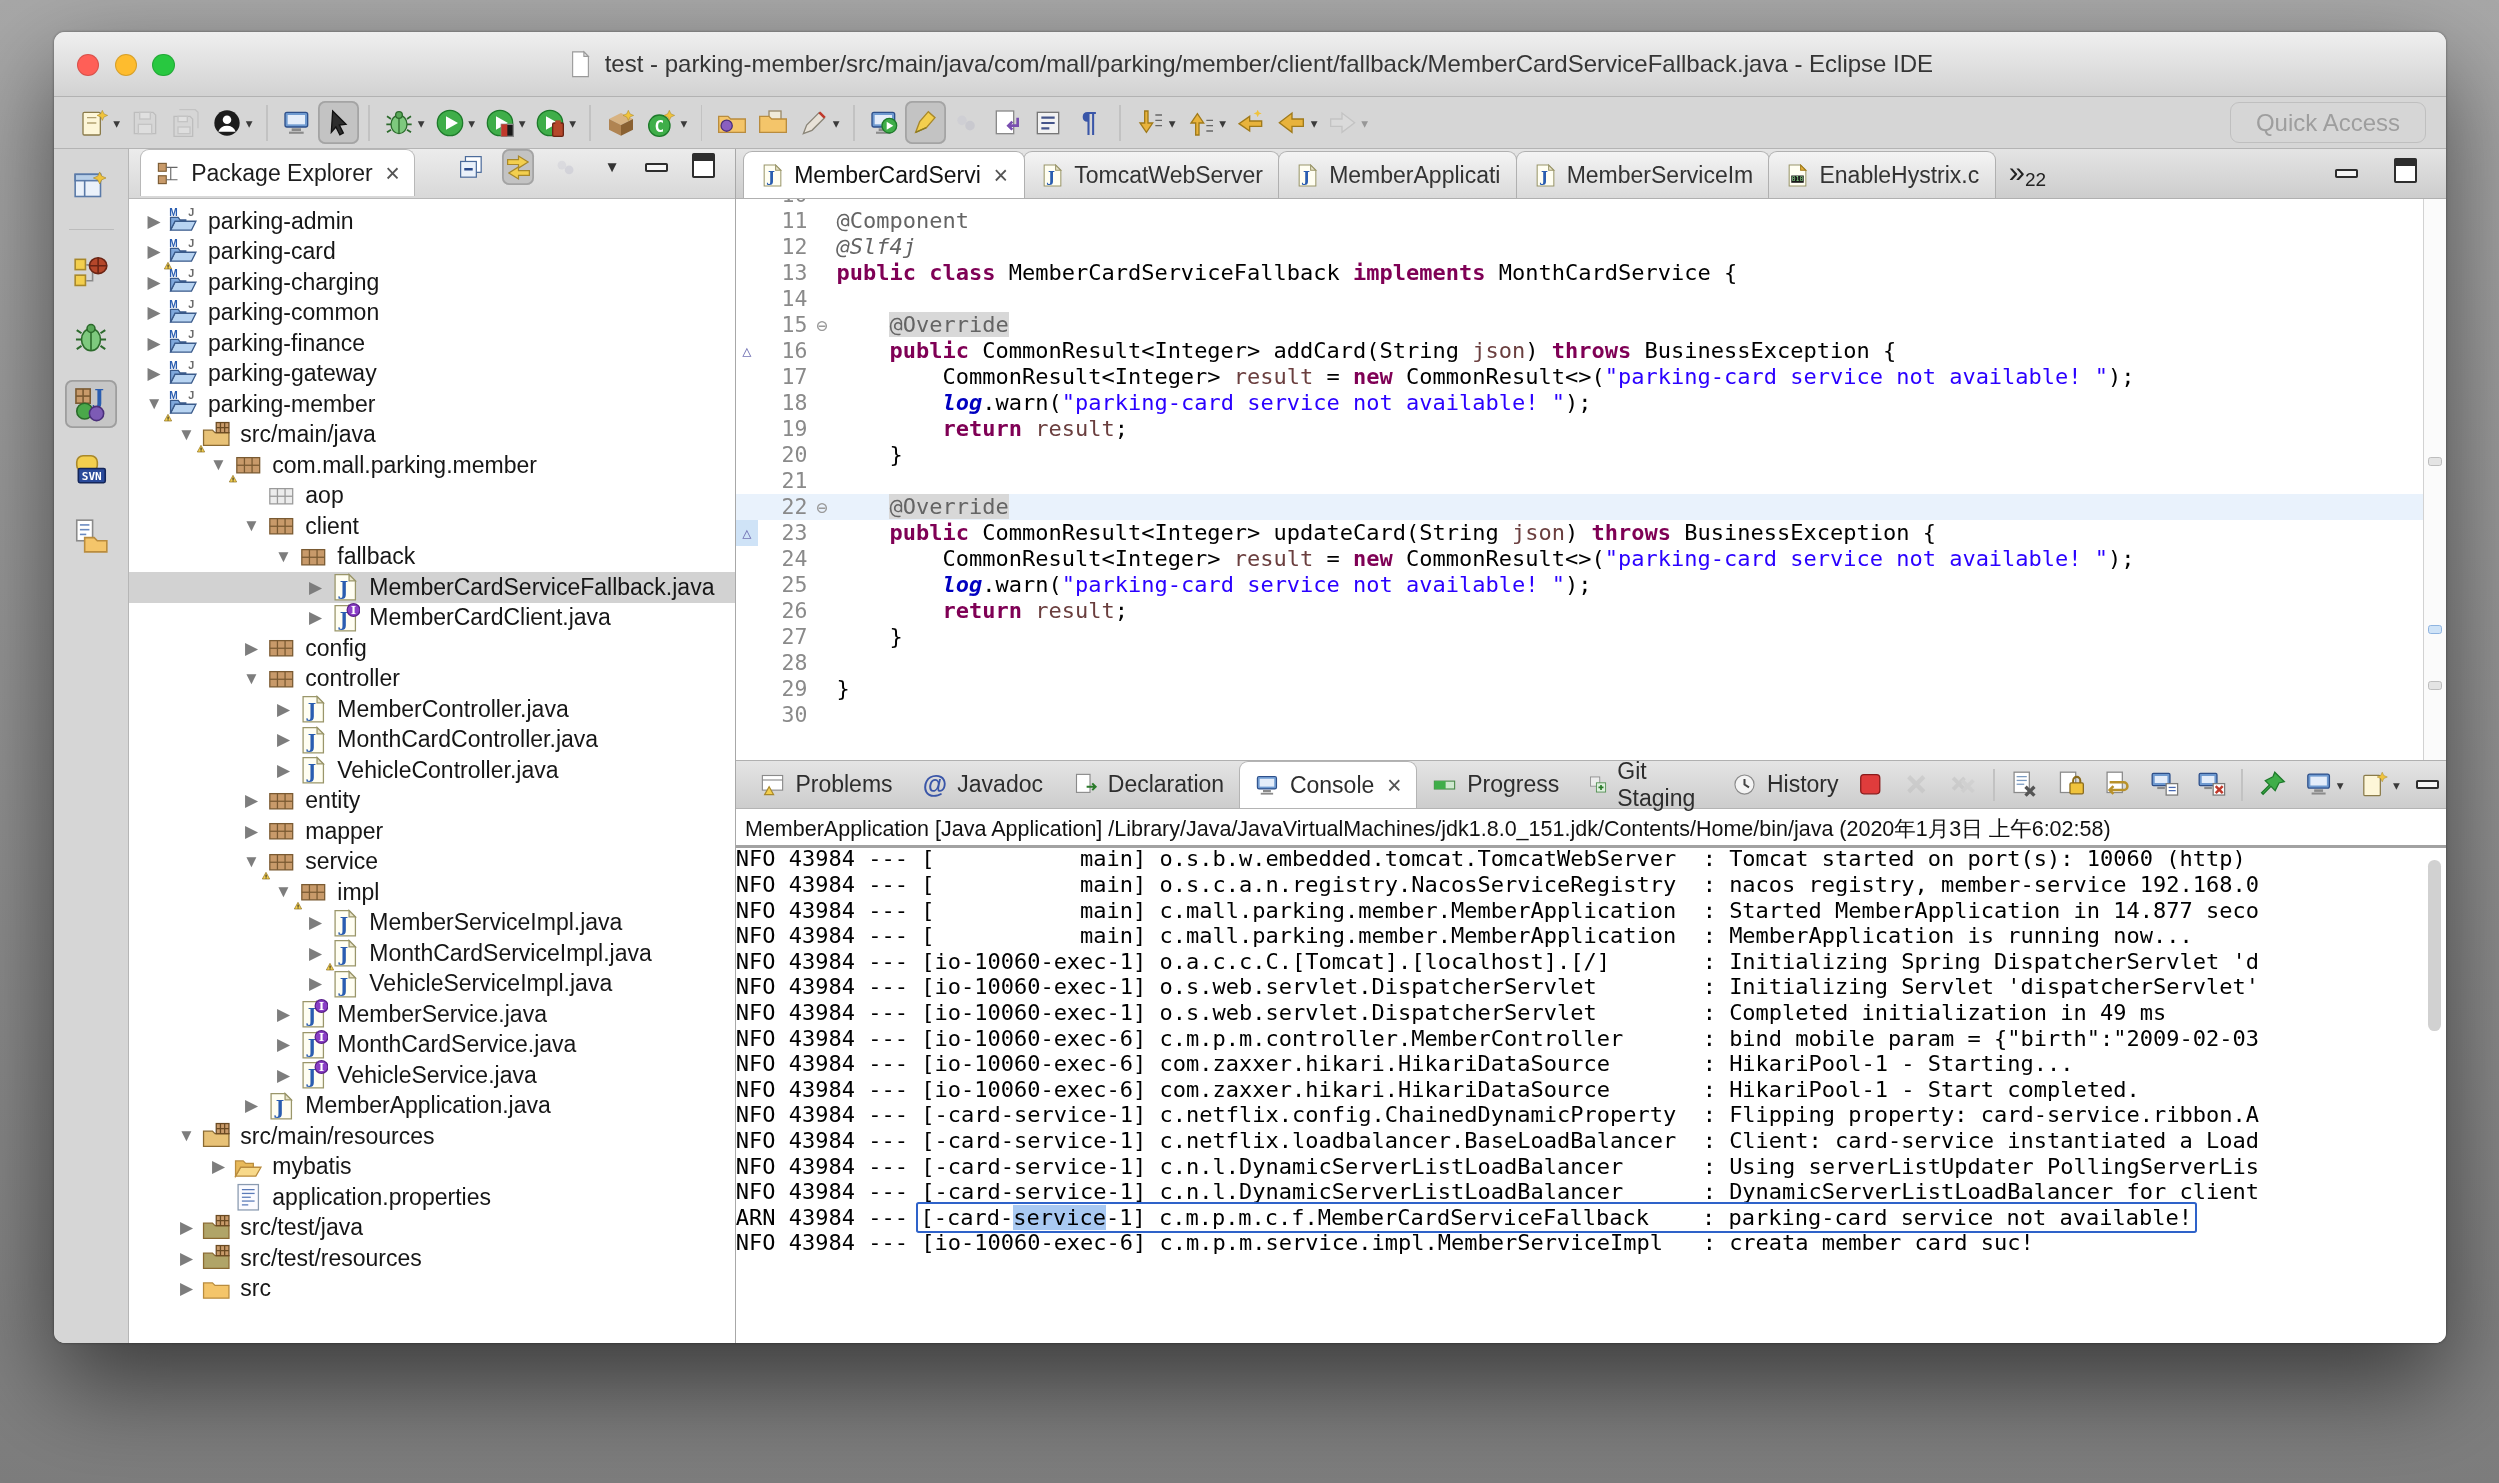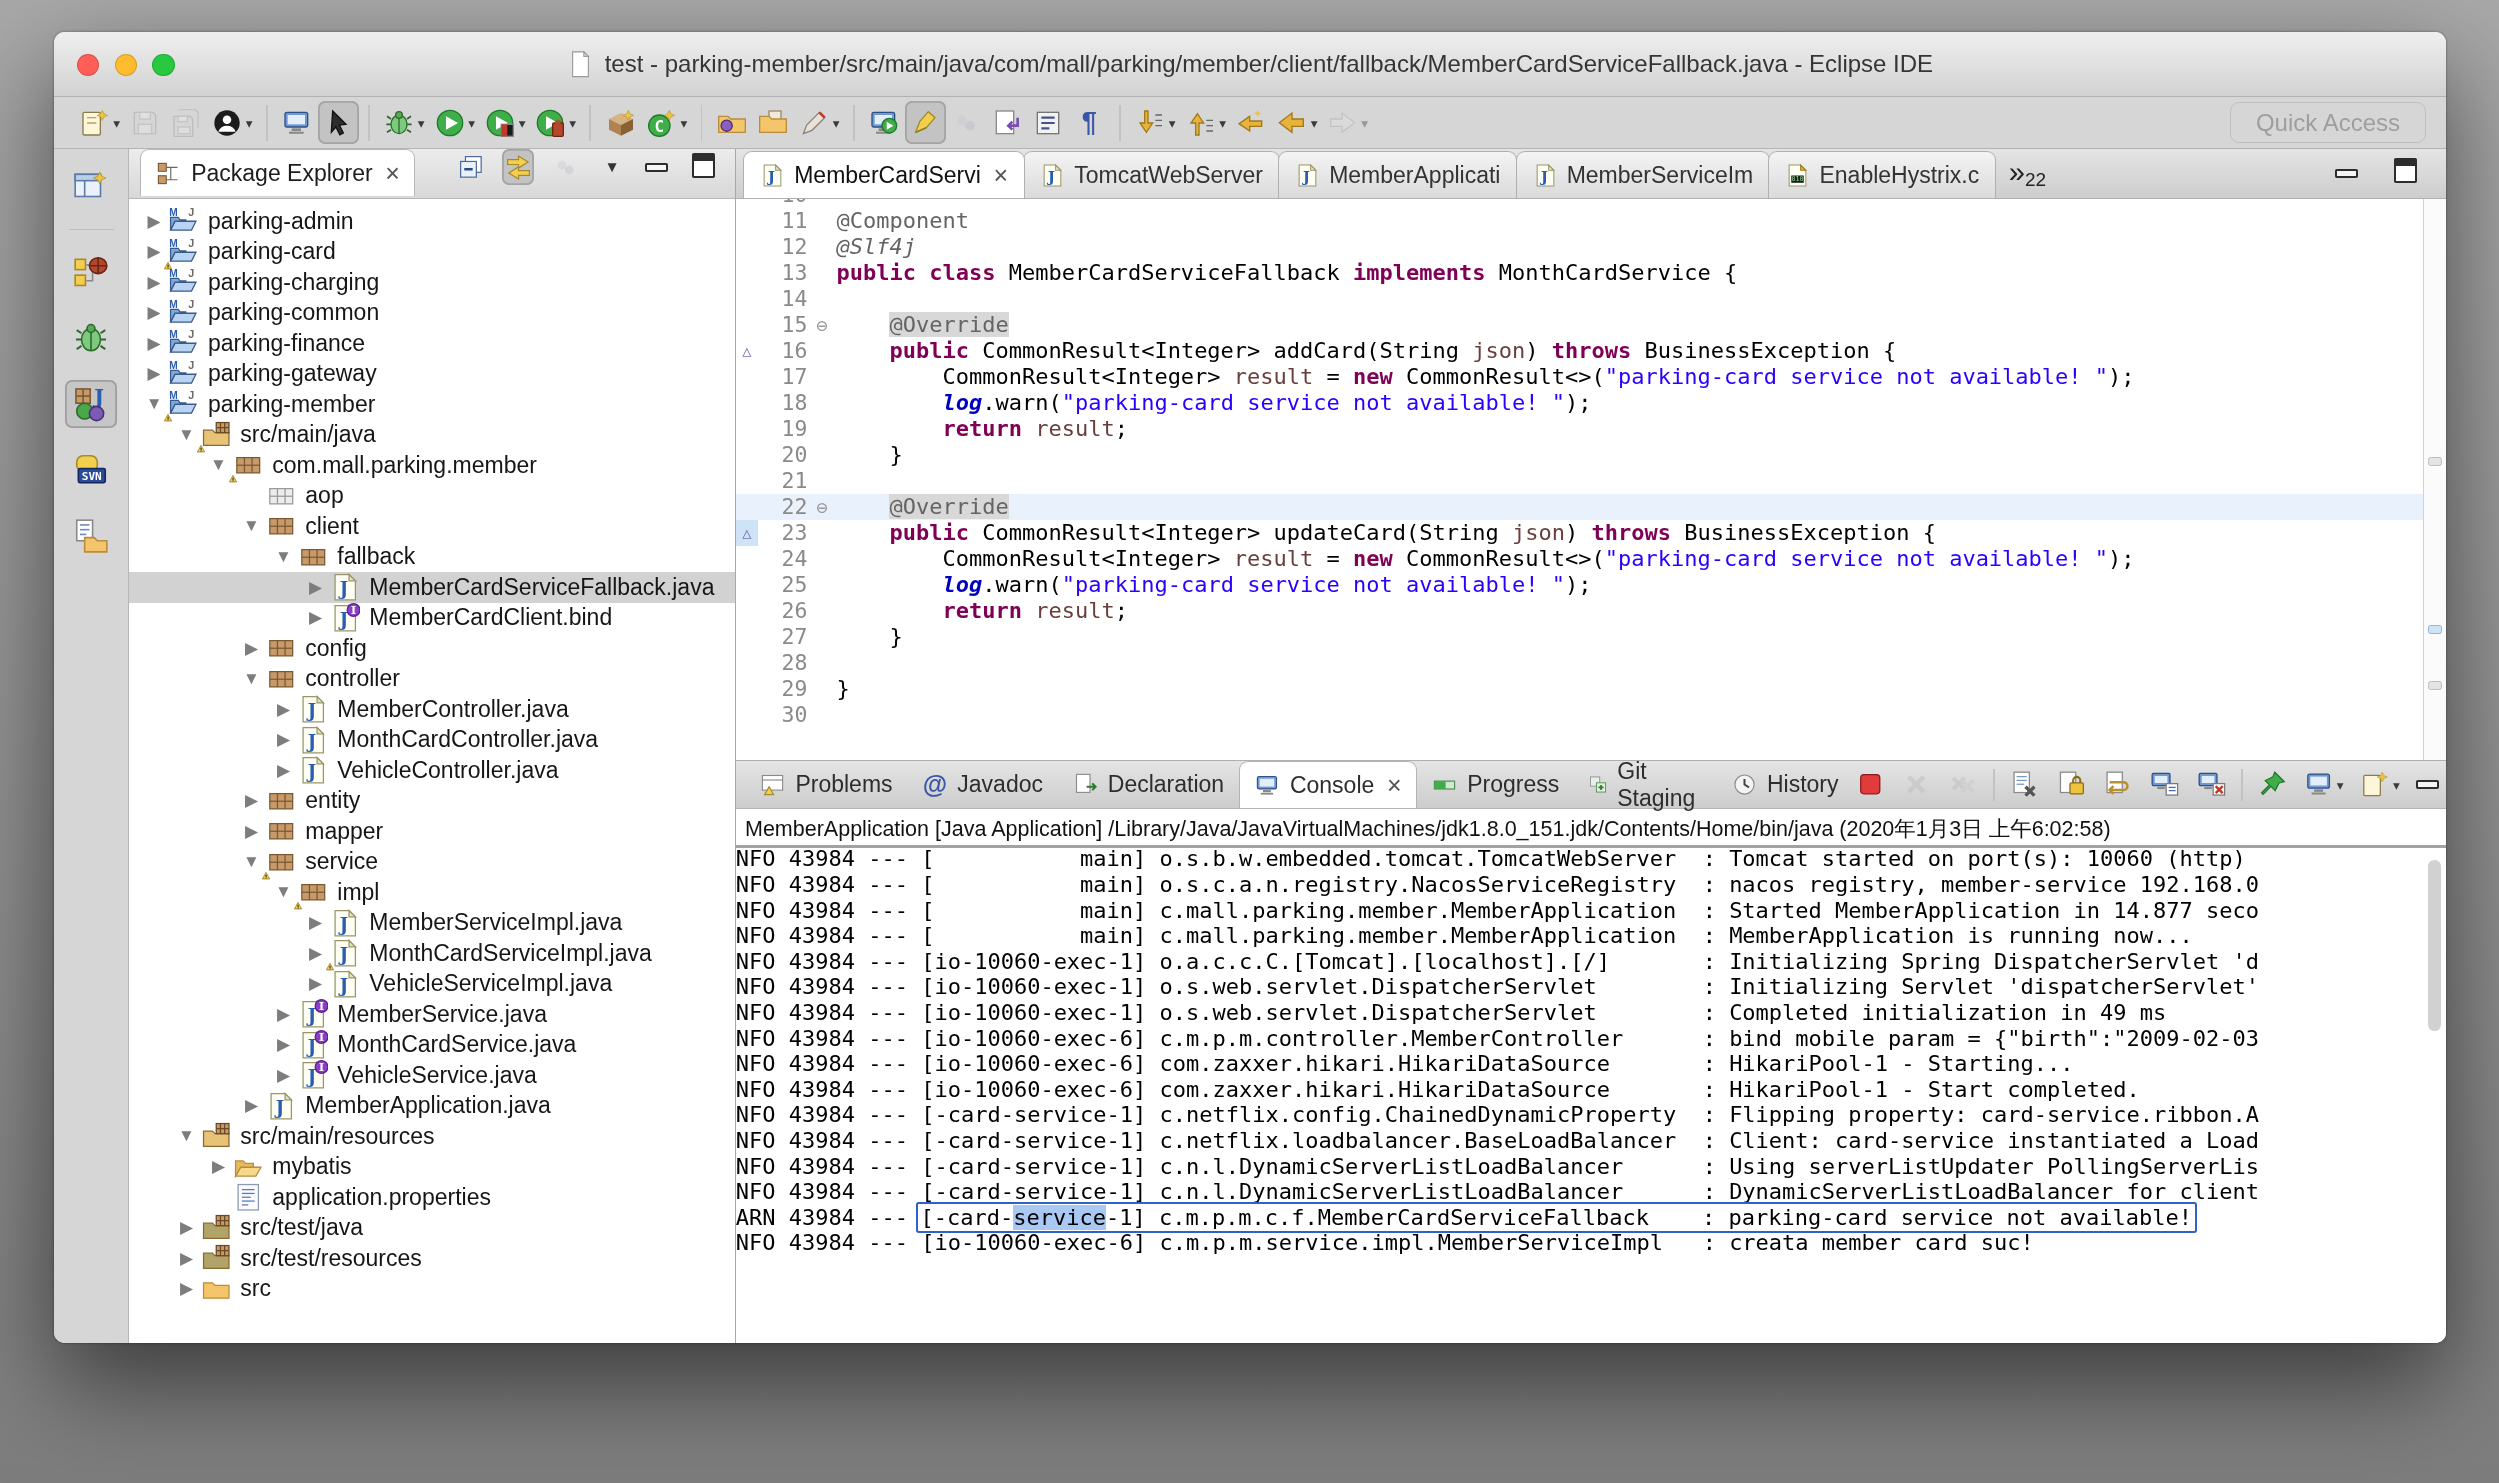--- a/index.html
+++ b/index.html
@@ -722,21 +722,21 @@
             <span class="arrow">▶</span>
             <span class="ticon">
               <svg viewBox="0 0 24 24" fill="none" stroke-width="1" style="font-size:26px">
                 <path d="M4 2h11l5 5v15H4z" fill="#fffef2" stroke="#9a966a"></path>
                 <path d="M15 2l5 5h-5z" fill="#e8e4c8" stroke="#9a966a"></path>
                 <text x="11" y="18" font-size="14" font-weight="bold" fill="#2a5db0" text-anchor="middle" font-family="DejaVu Serif,serif">J</text>
                 <circle cx="18.5" cy="5.5" r="5" fill="#8a3fc6" stroke="#5a1f8a"></circle>
                 <text x="18.5" y="8.8" font-size="8.5" font-weight="bold" fill="#fff" text-anchor="middle" font-family="DejaVu Serif,serif">I</text>
               </svg>
             </span>
-            <span class="tlabel">MemberCardClient.bind</span>
+            <span class="tlabel">MemberCardClient.java</span>
           </div>
           <div class="trow" style="padding-left: 110px;">
             <span class="arrow">▶</span>
             <span class="ticon">
               <svg viewBox="0 0 24 24" fill="none" stroke-width="1">
                 <g stroke="#7a5a32">
                   <rect x="3" y="6" width="18" height="12" fill="#c89a6a"></rect>
                   <line x1="9" y1="6" x2="9" y2="18"></line>
                   <line x1="15" y1="6" x2="15" y2="18"></line>
                   <line x1="3" y1="12" x2="21" y2="12"></line>

